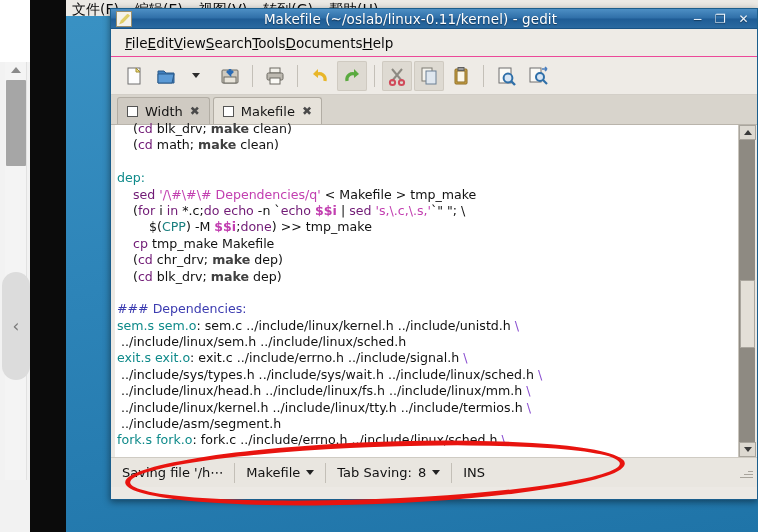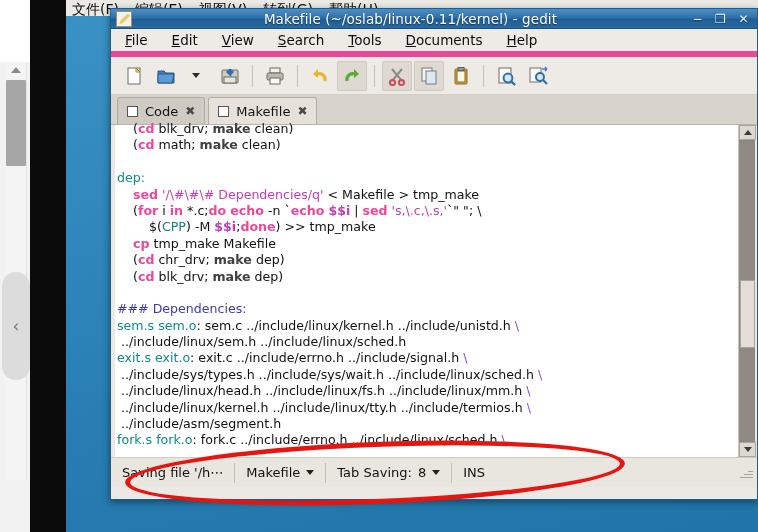--- a/index.html
+++ b/index.html
@@ -82,22 +82,22 @@
     overflow:hidden; white-space:nowrap;
   }
   .wbtn {
     width:17px; height:16px; color:#eef4fa; font-size:12px;
     display:flex; align-items:center; justify-content:center; flex:none;
     text-shadow:0 1px 1px rgba(0,0,0,.4);
   }
 
   
   #menubar {
-    height:28px; background:#eeebe6; border-bottom:6px solid #ec4899;
-    display:flex; align-items:center; padding-left:14px; gap:24px;
+    height:28px; background:#eeebe6; border-bottom:1px solid #ec4899;
+    display:flex; align-items:center; padding-left:14px; 
   }
   .menu-item { font-size:13.5px; color:#0b0b0b; cursor:default; }
   .menu-item u { text-decoration:underline; }
 
   
   #toolbar {
     height:38px; background:#eeebe6; border-bottom:1px solid #d3cfc8;
     display:flex; align-items:center; padding-left:8px; gap:2px;
   }
   .tb { width:30px; height:30px; position:relative; display:flex;
@@ -122,21 +122,21 @@
   
   #editor-wrap { position:relative; height:332px; background:#ffffff;
                  border-left:4px solid #ece9e4; border-right:2px solid #ece9e4; }
   #code {
     position:absolute; left:0; top:0; right:17px; bottom:0;
     overflow:hidden; padding:2px 0 0 2px;
     font-family:"DejaVu Sans","Liberation Sans",sans-serif;
     font-size:12.6px; line-height:16.4px; white-space:pre; color:#111;
   }
   .ln { height:16.4px; }
-  .kw   { color:#ec4899; font-weight:bold; }      
+  .kw   { color:#701a75; font-weight:normal; }      
   .mk   { color:#404040; font-weight:bold; }      
   .tgt  { color:#0f8a8a; }                         
   .str  { color:#c23fb0; }                         
   .var  { color:#c23fb0; font-weight:bold; }       
   .cpp  { color:#1a7f7f; font-weight:normal; }
   .cmt  { color:#3b3bb0; font-weight:normal; }       
   .esc  { color:#8a4fd0; }                         
 
   
   #vsb { position:absolute; right:0; top:0; width:17px; height:100%;
@@ -316,21 +316,21 @@
               <path d="M16 15l4 4" stroke="#2f6fa8" stroke-width="2.2"></path>
               <path d="M15 4h5m0 0-2-2m2 2-2 2" stroke="#4a7fbf" stroke-width="1.6" fill="none"></path>
             </svg>
           </span>
         </div>
       </div>
 
     <div id="tabbar">
         <div class="tab">
           <span class="tab-ico"></span>
-          <span>Code</span>
+          <span>Width</span>
           <span class="tab-x">✖</span>
         </div>
         <div class="tab active">
           <span class="tab-ico"></span>
           <span>Makefile</span>
           <span class="tab-x">✖</span>
         </div>
       </div>
 
     <div id="editor-wrap">

